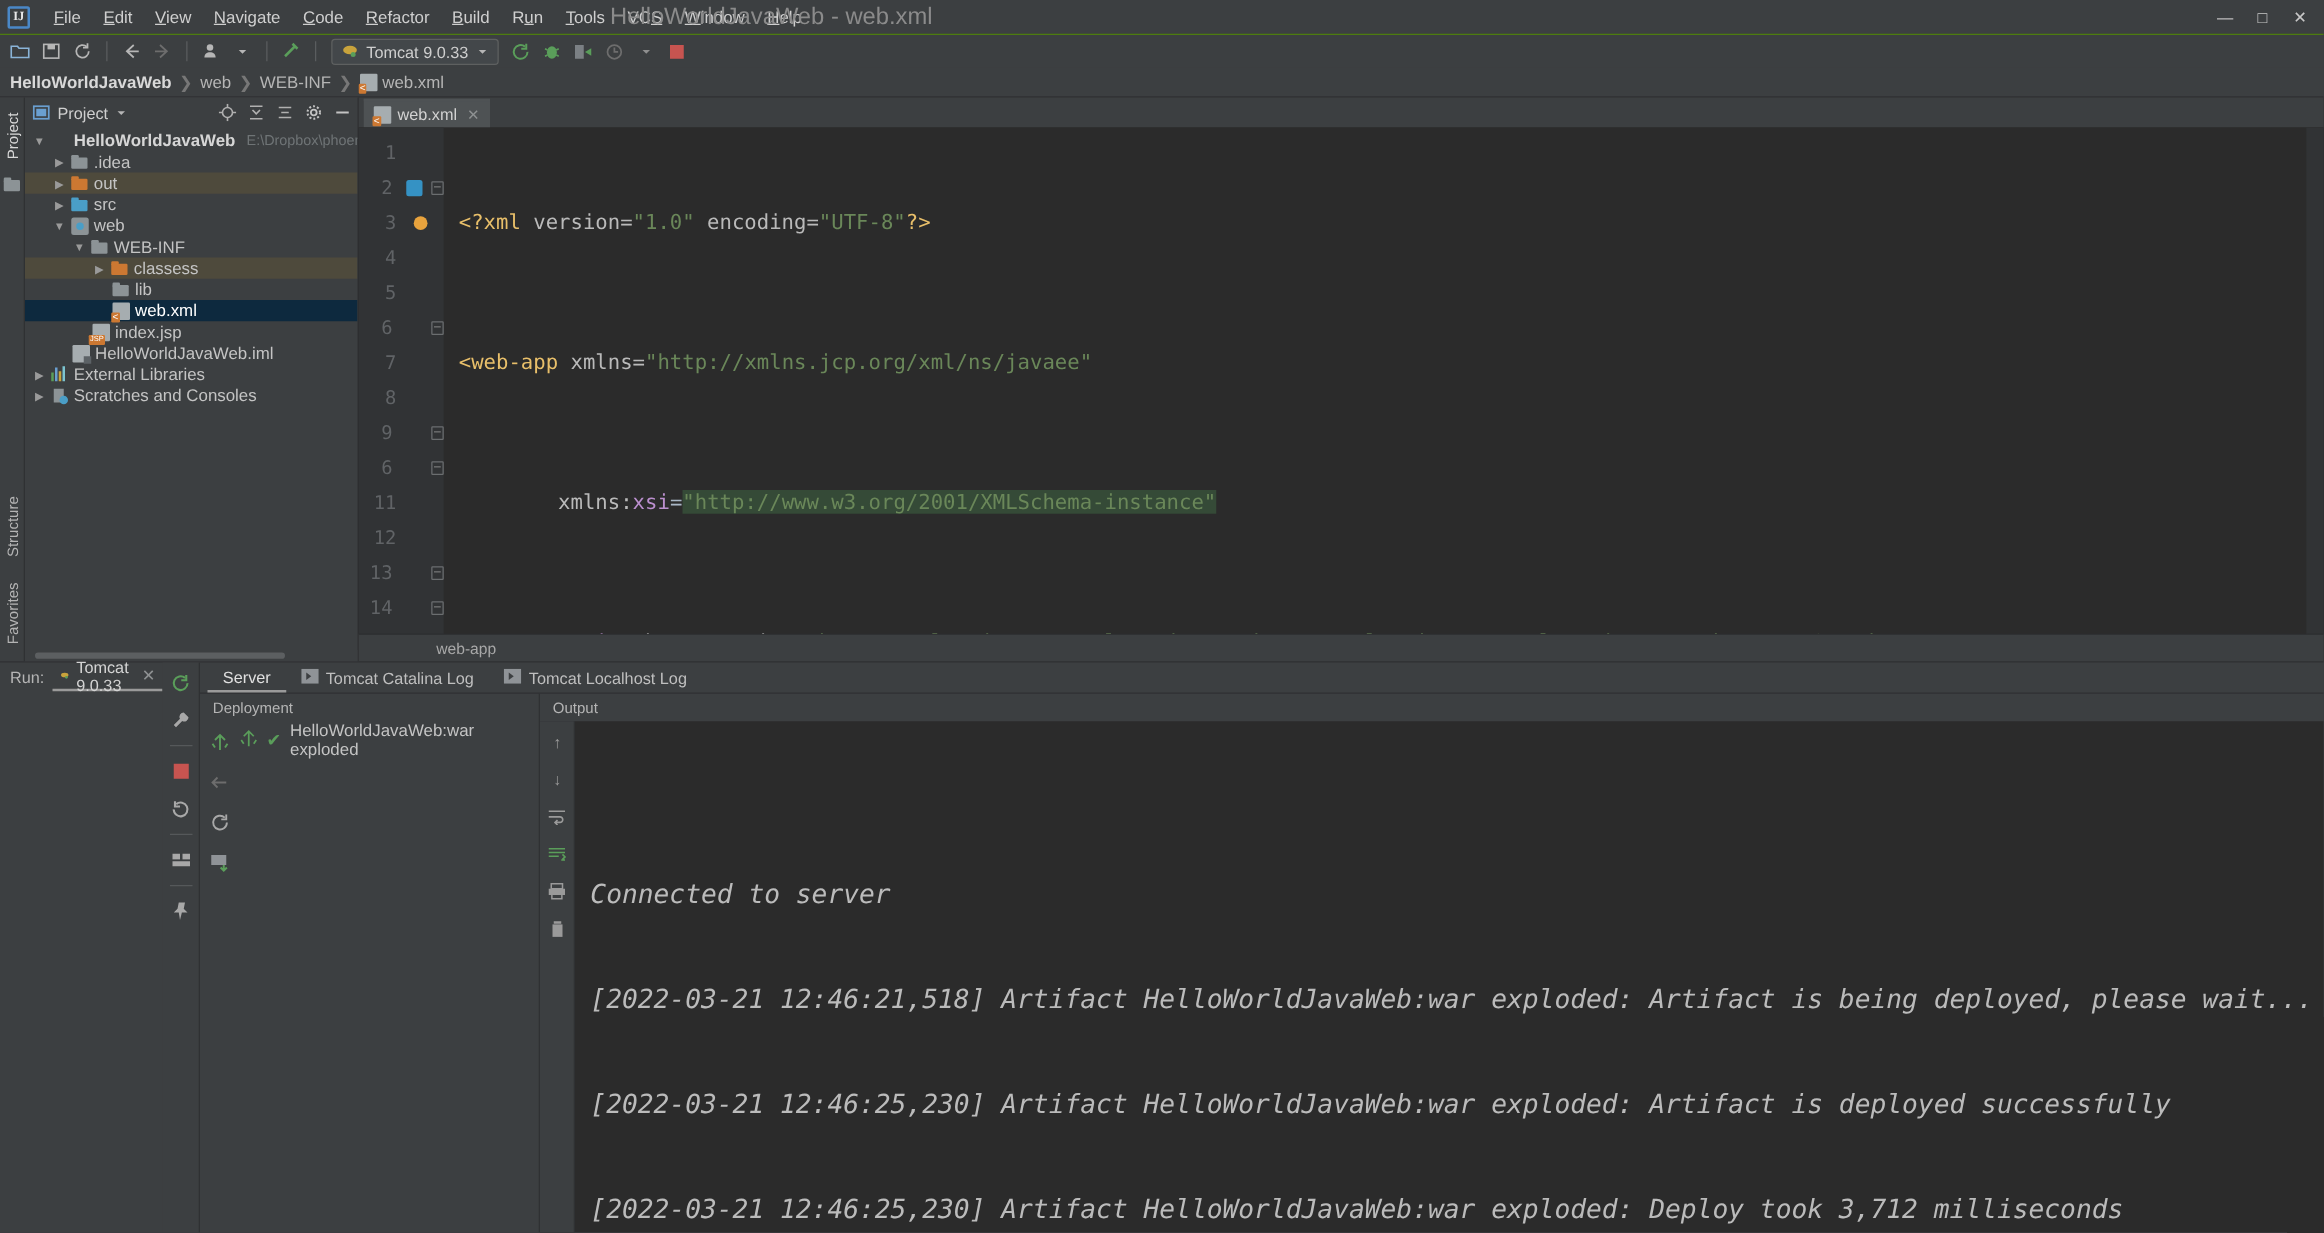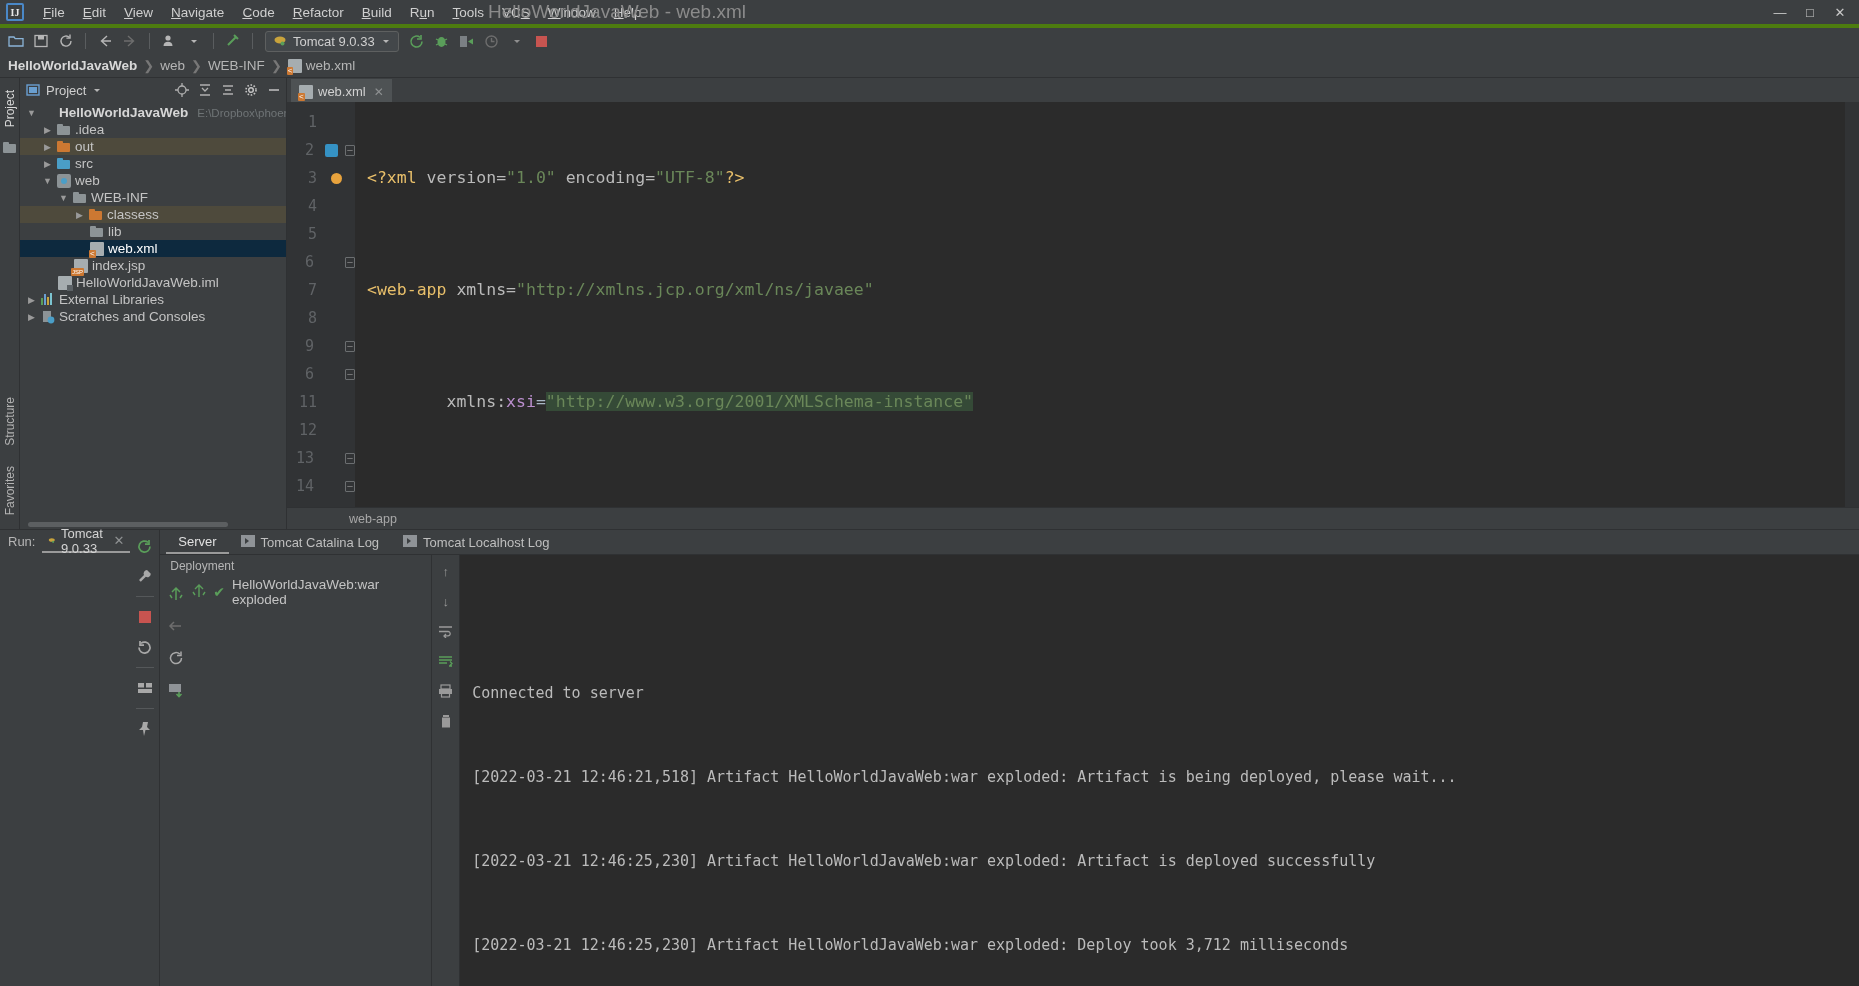--- a/index.html
+++ b/index.html
@@ -9,21 +9,21 @@
     font-family: "Liberation Sans", sans-serif;
     font-size: 13px;
     color: #bbbbbb;
     overflow: hidden;
   }
   .app { width: 1859px; height: 986px; display: flex; flex-direction: column; background:#3c3f41; }
 
   
   .menubar {
     height: 28px; display: flex; align-items: center;
-    background: #3c3f41; border-bottom: 4px solid #4d7c0f;
+    background: #3c3f41; border-bottom: 1px solid #4d7c0f;
     padding-left: 6px; position: relative; flex: 0 0 28px;
   }
   .ij-logo {
     width: 18px; height: 18px; border: 2px solid #4a88c7; border-radius: 2px;
     color: #e8e8e8; font-size: 10px; font-weight: bold;
     display: flex; align-items: center; justify-content: center;
     margin-right: 10px; font-family: "Liberation Serif", serif;
   }
   .menu-item {
     padding: 3px 9px; font-size: 13.5px; color: #cfcfcf; cursor: default;
@@ -235,21 +235,21 @@
   .deploy-row { display:flex; align-items:center; gap:7px; font-size:13.5px; color:#c4c4c4; height:18px;}
 
   .output-col { flex: 1 1 auto; display: flex; flex-direction: column; min-width: 0; }
   .output-body { flex: 1 1 auto; display: flex; min-height: 0; background: #2b2b2b; }
   .out-tools { width: 28px; flex: 0 0 28px; background: #3c3f41; display:flex; flex-direction:column;
     align-items:center; gap: 14px; padding-top: 8px; border-right:1px solid #2f3133;}
   .ot-ic { width:16px;height:16px;display:flex;align-items:center;justify-content:center;
     color:#9a9a9a;font-size:13px;cursor:default;}
   .console {
     flex: 1 1 auto; overflow: hidden; font-family: "DejaVu Sans Mono", monospace;
-    font-size: 15px; line-height: 28px; padding: 2px 0 0 12px; white-space: pre;
+    font-size: 21px; line-height: 28px; padding: 2px 0 0 12px; white-space: pre; font-style: italic;
   }
   .cl-white { color: #bbbbbb; }
   .cl-cut { color: #ff6b68; }
 
   
   .vtab-bot { margin-bottom: 8px; }
 </style>
 </head>
 <body>
 
@@ -761,20 +761,21 @@
                         <path d="M7 1v12M3 5l4-4 4 4M1 8l2 3M13 8l-2 3" stroke="#5a9e5a" stroke-width="1.4" fill="none"></path>
                       </svg></span>
                   <span style="color:#5a9e5a;font-size:14px;">✔</span>
                   <span>HelloWorldJavaWeb:war exploded</span>
                 </div>
               </div>
             </div>
           </div>
 
           <div class="output-col">
+            <div class="col-head">Output</div>
             <div class="output-body">
               <div class="out-tools">
                 <span class="ot-ic">↑</span>
                 <span class="ot-ic">↓</span>
                 <span class="ot-ic">
                   <svg width="15" height="13" viewBox="0 0 15 13">
                       <path d="M1 2h13M1 6.5h9a2.2 2.2 0 1 1 0 4.4H6M8 9l-2 2 2 2" stroke="#9a9a9a" stroke-width="1.3" fill="none"></path>
                     </svg>
                 </span>
                 <span class="ot-ic">

